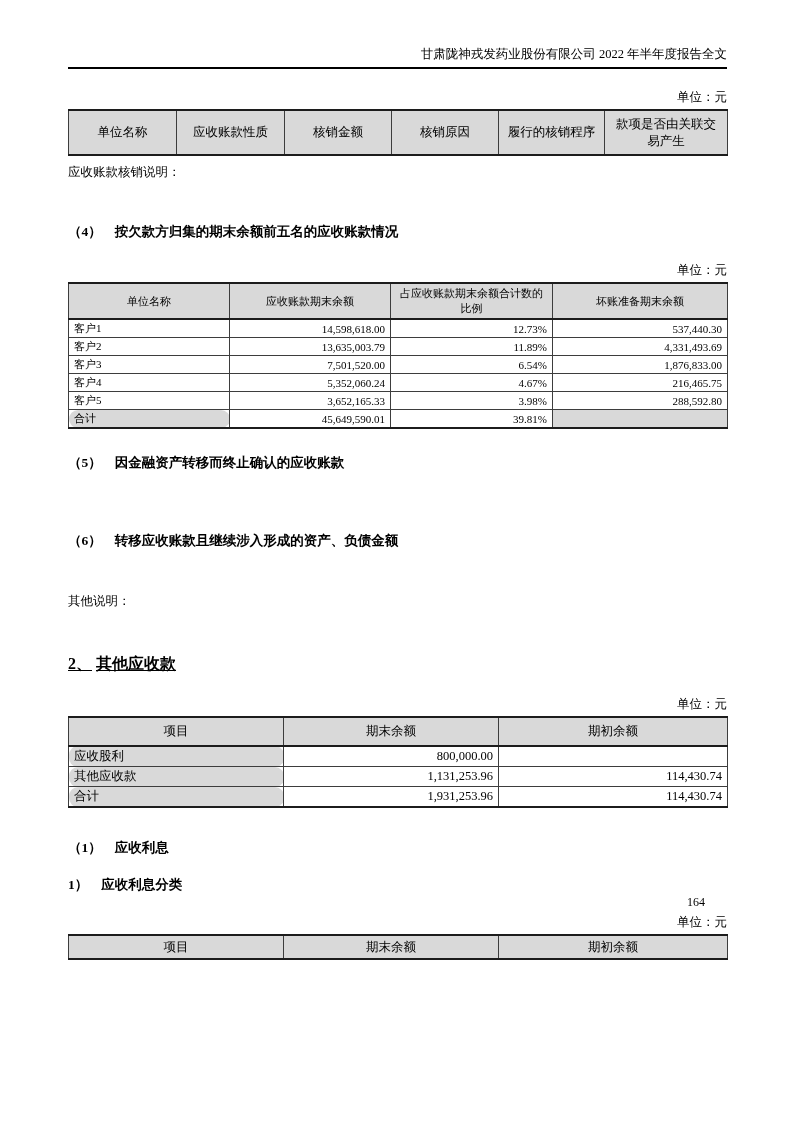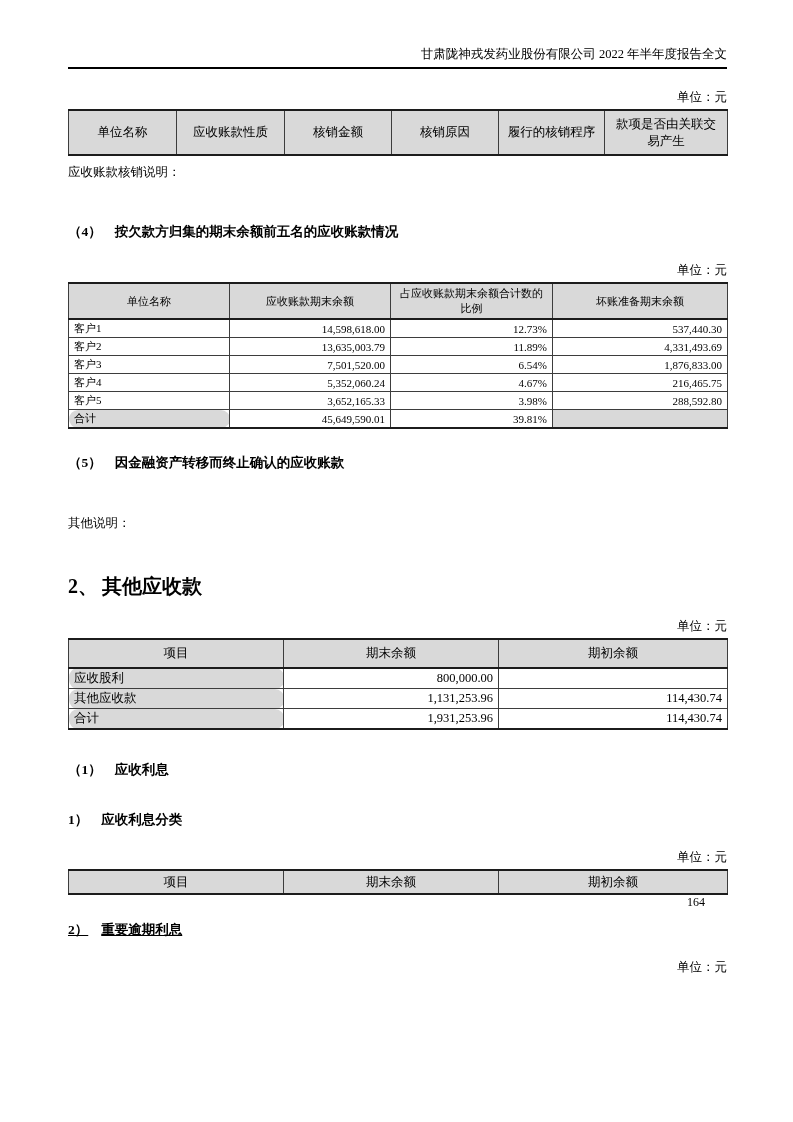--- a/index.html
+++ b/index.html
@@ -44,29 +44,29 @@
   .t3 td { height: 20px; }
   .t4 { font-size: 12.5px; }
   .t4 th { height: 24px; }
   .name-cell { text-align: left; border-radius: 9px; }
   .num-cell  { text-align: right; }
   .gray      { background: #d9d9d9; }
 
   .body-note { font-size: 12.5px; line-height: 15px; margin-top: 9px; }
   .heading { font-weight: bold; font-size: 13.5px; line-height: 16px; }
   .heading .h-num { margin-right: 13px; }
-  .heading-big { font-weight: bold; font-size: 20px; line-height: 18px; }
+  .heading-big { font-weight: bold; font-size: 16px; line-height: 18px; text-decoration: underline; }
   .heading-big .h-num { margin-right: 4px; }
   .h4   { margin-top: 44px; }
   .h5   { margin-top: 26px; }
   .h6   { margin-top: 62px; }
   .note2{ margin-top: 45px; }
   .h2cn { margin-top: 46px; }
   .hi1  { margin-top: 32px; }
-  .hi1b { margin-top: 34px; }
+  .hi1b { margin-top: 21px; }
   .hi2  { margin-top: 27px; text-decoration: underline; }
   .page-number {
     position: absolute; right: 88px; bottom: 66px;
     font-size: 12px;
   }
 </style>
 </head>
 <body>
 
 <div class="page">
@@ -158,20 +158,23 @@
         <td class="num-cell">39.81%</td>
         <td class="num-cell gray"></td>
       </tr>
     </tbody>
   </table>
 
   <div class="heading h5">
     <span class="h-num">（5）</span><span>因金融资产转移而终止确认的应收账款</span>
   </div>
 
+  <div class="heading h6">
+    <span class="h-num">（6）</span><span>转移应收账款且继续涉入形成的资产、负债金额</span>
+  </div>
 
   <div class="body-note note2">其他说明：</div>
 
   <div class="heading-big h2cn">
     <span class="h-num">2、</span><span>其他应收款</span>
   </div>
 
   <div class="unit-label u3">单位：元</div>
 
   <table class="tbl t3">

